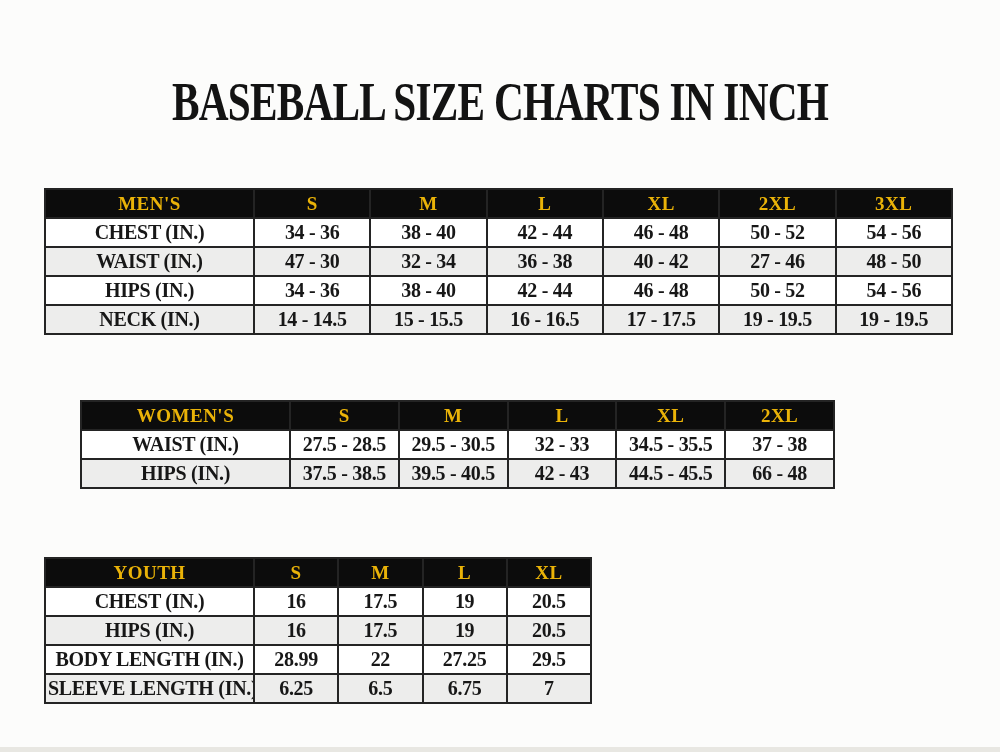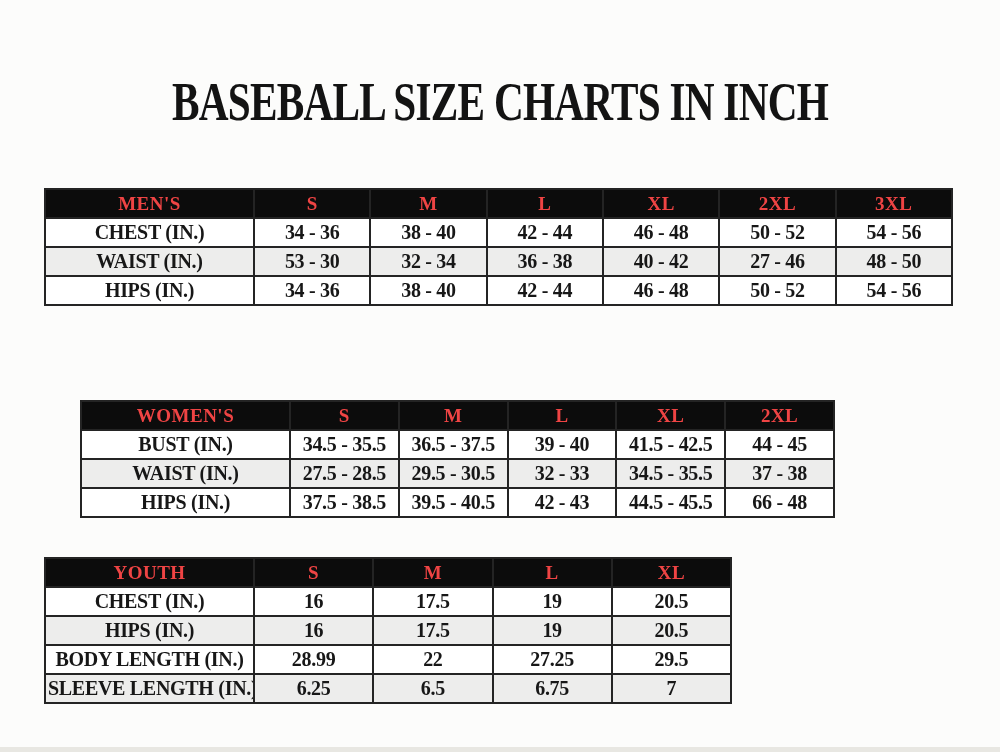--- a/index.html
+++ b/index.html
@@ -23,40 +23,40 @@
     font-weight: 700;
     color: #131313;
     letter-spacing: -1px;
     white-space: nowrap;
     transform: scaleX(0.75);
     transform-origin: 50% 50%;
   }
   .tbl { position: absolute; left: 44px; }
   .tbl-mens   { top: 188px; width: 909px; }
   .tbl-womens { top: 400px; width: 791px; padding-left: 36px; }
-  .tbl-youth  { top: 557px; width: 688px; }
+  .tbl-youth  { top: 557px; width: 548px; }
   table.size-table {
     width: 100%;
     border-collapse: collapse;
     table-layout: fixed;
   }
   col.label-col { width: 209px; }
   .size-table th, .size-table td {
     border: 2px solid #242424;
     height: 29px;
     padding: 0 2px;
     text-align: center;
     vertical-align: middle;
     font-weight: 700;
     white-space: nowrap;
     overflow: hidden;
   }
   .size-table th {
     background: #0c0c0c;
-    color: #ef4444;
+    color: #eab308;
     font-size: 19px;
     letter-spacing: 0.5px;
   }
   .size-table td {
     font-size: 20px;
     color: #171717;
     letter-spacing: -0.3px;
   }
   .size-table tbody tr:nth-child(odd) td  { background: #ffffff; }
   .size-table tbody tr:nth-child(even) td { background: #ededec; }
@@ -100,36 +100,45 @@
             <td>CHEST (IN.)</td>
             <td>34 - 36</td>
             <td>38 - 40</td>
             <td>42 - 44</td>
             <td>46 - 48</td>
             <td>50 - 52</td>
             <td>54 - 56</td>
           </tr>
           <tr>
             <td>WAIST (IN.)</td>
-            <td>53 - 30</td>
+            <td>47 - 30</td>
             <td>32 - 34</td>
             <td>36 - 38</td>
             <td>40 - 42</td>
             <td>27 - 46</td>
             <td>48 - 50</td>
           </tr>
           <tr>
             <td>HIPS (IN.)</td>
             <td>34 - 36</td>
             <td>38 - 40</td>
             <td>42 - 44</td>
             <td>46 - 48</td>
             <td>50 - 52</td>
             <td>54 - 56</td>
           </tr>
+          <tr>
+            <td>NECK (IN.)</td>
+            <td>14 - 14.5</td>
+            <td>15 - 15.5</td>
+            <td>16 - 16.5</td>
+            <td>17 - 17.5</td>
+            <td>19 - 19.5</td>
+            <td>19 - 19.5</td>
+          </tr>
         </tbody>
       </table>
     </div>
 
   <div class="tbl tbl-womens">
       <table class="size-table">
         <colgroup>
           <col class="label-col">
           <col>
           <col>
@@ -142,28 +151,20 @@
             <th>WOMEN'S</th>
             <th>S</th>
             <th>M</th>
             <th>L</th>
             <th>XL</th>
             <th>2XL</th>
           </tr>
         </thead>
         <tbody>
           <tr>
-            <td>BUST (IN.)</td>
-            <td>34.5 - 35.5</td>
-            <td>36.5 - 37.5</td>
-            <td>39 - 40</td>
-            <td>41.5 - 42.5</td>
-            <td>44 - 45</td>
-          </tr>
-          <tr>
             <td>WAIST (IN.)</td>
             <td>27.5 - 28.5</td>
             <td>29.5 - 30.5</td>
             <td>32 - 33</td>
             <td>34.5 - 35.5</td>
             <td>37 - 38</td>
           </tr>
           <tr>
             <td>HIPS (IN.)</td>
             <td>37.5 - 38.5</td>

